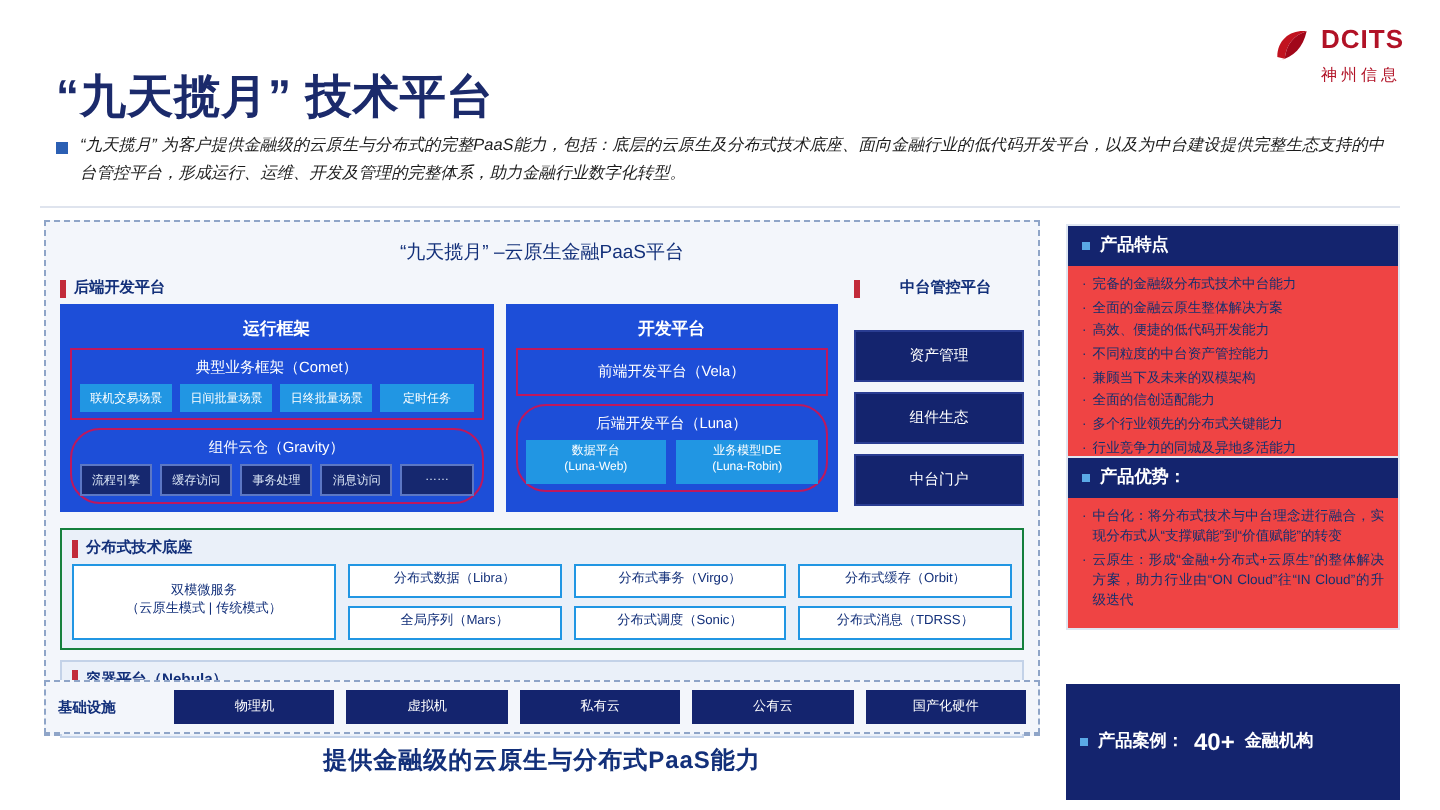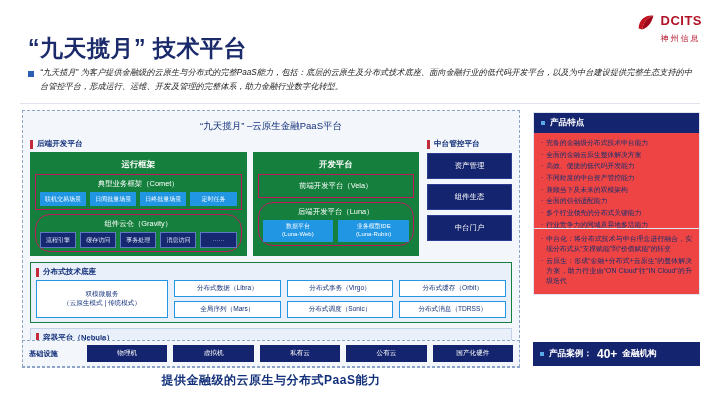--- a/index.html
+++ b/index.html
@@ -32,38 +32,38 @@
     text-align:center; font-size:9.5px; font-weight:normal; color:#13307a;
     padding:4px 0 6px;
   }
   .sec-label { display:flex; align-items:center; gap:4px; margin-bottom:3px; }
   .sec-tick { width:3px; height:9px; background:#c22b3a; }
   .sec-name { font-size:7.6px; font-weight:bold; color:#13307a; }
 
   .row-top { display:flex; gap:8px; align-items:flex-start; }
   .col-left { flex:1 1 auto; }
   .col-right { width:85px; flex:0 0 auto; }
-  .navy-box { background:#15803d; padding:4px 5px; }
+  .navy-box { background:#1d4ed8; padding:4px 5px; }
   .blk-title { text-align:center; color:#fff; font-size:8.4px; font-weight:bold; padding:3px 0 4px; }
   .inner { border:1px solid #be185d; padding:3px 4px; margin-bottom:4px; }
   .inner:last-child { margin-bottom:0;border-radius:15px; }
   .inner-title { text-align:center; color:#fff; font-size:7.4px; padding:1px 0 3px; }
   .chips { display:flex; gap:4px; }
   .chip {
     flex:1 1 0; text-align:center; font-size:6px; color:#fff; padding:2.5px 1px;
     background:#2196e3; white-space:nowrap; overflow:hidden;
   }
   .chip-o { flex:1 1 0; text-align:center; font-size:6px; color:#dce7f7; padding:2.5px 1px;
             border:1px solid #5c77c4; background:#16286f; white-space:nowrap; overflow:hidden; }
 
   .dev-row { display:flex; gap:5px; }
   .dev-chip { flex:1 1 0; text-align:center; font-size:6px; color:#fff; background:#2196e3;
               padding:3px 1px; line-height:1.3; }
 
-  .ctrl-title { display:flex; align-items:center; gap:4px; margin-bottom:4px;font-family:Liberation Mono, monospace; }
+  .ctrl-title { display:flex; align-items:center; gap:20px; margin-bottom:16px;font-family:Liberation Mono, monospace; }
   .ctrl-box {
     background:#14246e; color:#fff; font-size:7.4px; text-align:center;
     padding:7px 0; margin-bottom:5px; border:1px solid #2a3d92;
   }
 
   
   .base-wrap { background:#eaf0f9; border:1px solid #15803d; padding:4px 5px; margin-top:6px; }
   .base-grid { display:flex; gap:6px; }
   .bcell {
     background:#ffffff; border:1px solid #2196e3; color:#13307a; font-size:6.6px;
@@ -97,21 +97,21 @@
   .panel-head { background:#14246e; color:#fff; font-size:8.6px; font-weight:bold; padding:4px 7px; display:flex; align-items:center; gap:5px; }
   .head-sq { width:4px; height:4px; background:#5aa9e6; flex:0 0 auto; }
   .panel-body { padding:5px 7px 6px; }
   .li { display:flex; gap:3px; font-size:6.8px; color:#15306e; line-height:1.5; margin-bottom:1.5px; }
   .li .dot { flex:0 0 auto; }
   .li .txt { text-align:justify; }
   #p-features { top:112px; }
   #p-adv { top:228px; }
   .case {
     position:absolute; left:533px; top:342px; width:167px; background:#14246e;
-    color:#fff; font-size:8.6px; font-weight:bold; padding:5px 7px;
+    color:#fff; font-size:8.6px; font-weight:bold; padding:22px 7px;
     display:flex; align-items:center; gap:5px;
   }
   .case .num { font-size:12px; }
 </style>
 </head>
 <body>
 
 <div class="logo">
   <span class="logo-mark">
     <svg viewBox="0 0 24 24" width="22" height="22">
@@ -289,20 +289,24 @@
         <span class="txt">多个行业领先的分布式关键能力</span>
       </div>
     <div class="li">
         <span class="dot">·</span>
         <span class="txt">行业竞争力的同城及异地多活能力</span>
       </div>
   </div>
 </div>
 
 <div class="panel" id="p-adv">
+  <div class="panel-head">
+    <span class="head-sq"></span>
+    <span>产品优势：</span>
+  </div>
   <div class="panel-body">
     <div class="li">
         <span class="dot">·</span>
         <span class="txt">中台化：将分布式技术与中台理念进行融合，实现分布式从“支撑赋能”到“价值赋能”的转变</span>
       </div>
     <div class="li">
         <span class="dot">·</span>
         <span class="txt">云原生：形成“金融+分布式+云原生”的整体解决方案，助力行业由“ON Cloud”往“IN Cloud”的升级迭代</span>
       </div>
   </div>

